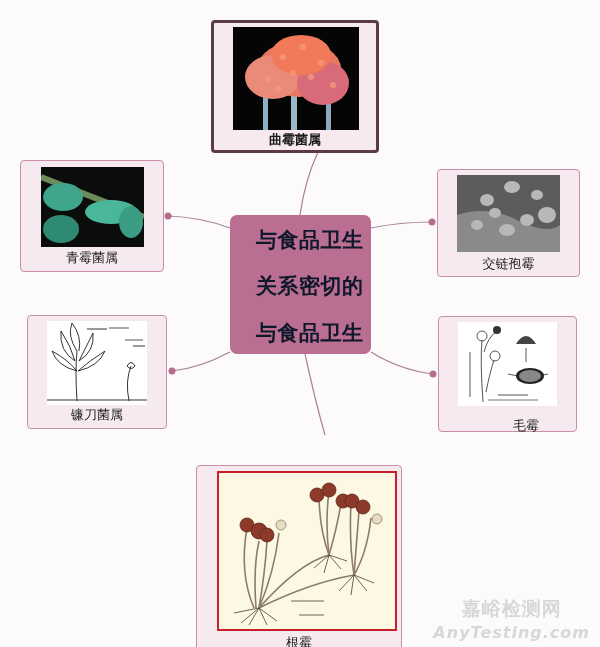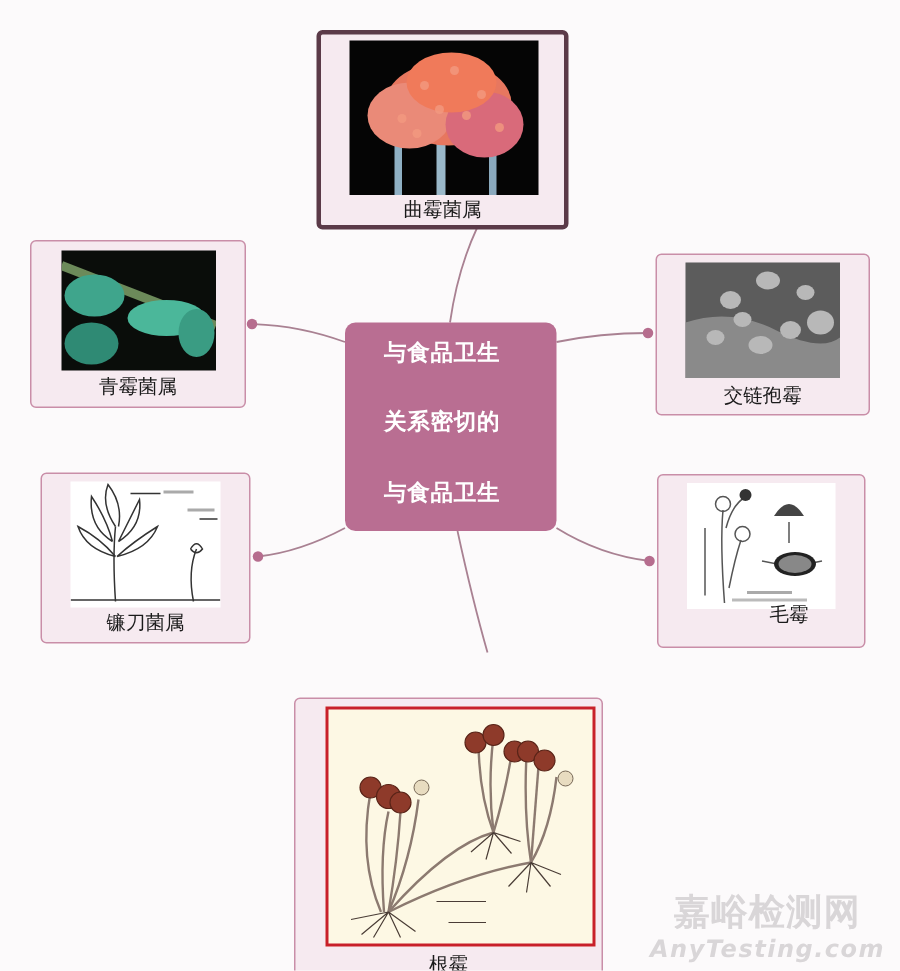--- a/index.html
+++ b/index.html
@@ -32,29 +32,29 @@
       color: #1a1a1a;
     }
     .center {
       position: absolute;
       left: 230px; top: 215px; width: 141px; height: 139px;
       background: #b96e92;
       border-radius: 7px;
     }
     .center .line {
       position: absolute; left: 26px;
-      color: #ffffff;
-      font-size: 15px; font-weight: bold;
+      color: #0f172a;
+      font-size: 21px; font-weight: bold;
       letter-spacing: 0.5px;
     }
     .watermark {
       position: absolute; right: 10px; bottom: 4px; text-align: center;
       color: #d9d6d8;
     }
-    .watermark .cn { font-size: 24px; font-weight: bold; letter-spacing: 1px; line-height: 30px; }
+    .watermark .cn { font-size: 19px; font-weight: bold; letter-spacing: 1px; line-height: 30px; }
     .watermark .en { font-size: 16px; font-style: italic; font-weight: bold; letter-spacing: 1px; line-height: 20px; }
   </style>
 </head>
 <body>
 
 <div class="canvas">
 
   <svg class="connectors" viewBox="0 0 600 647">
     <g fill="none" stroke="#a98192" stroke-width="1.2">
       <path d="M300 215 Q305 180 318 152"></path>
@@ -65,21 +65,21 @@
       <path d="M305 354 Q315 400 325 435"></path>
     </g>
     <g fill="#b66d8e">
       <circle cx="168" cy="216" r="3.5"></circle>
       <circle cx="432" cy="222" r="3.5"></circle>
       <circle cx="172" cy="371" r="3.5"></circle>
       <circle cx="433" cy="374" r="3.5"></circle>
     </g>
   </svg>
 
-  <div class="node selected" style="left:211px; top:20px; width:168px; height:133px;">
+  <div class="node selected" style="left:211px; top:20px; width:168px; height:133px;font-weight:bold;">
     <div class="pic" style="left:19px; top:4px; width:126px; height:103px; background:#050505;">
       <svg width="126" height="103" viewBox="0 0 126 103">
         <rect x="30" y="60" width="5" height="43" fill="#8fb0c4"></rect>
         <rect x="58" y="55" width="6" height="48" fill="#9ab8c9"></rect>
         <rect x="93" y="65" width="5" height="38" fill="#8aa9bd"></rect>
         <g fill="#e7775f">
           <ellipse cx="66" cy="42" rx="42" ry="28"></ellipse>
           <ellipse cx="40" cy="50" rx="28" ry="22" fill="#ea8a78"></ellipse>
           <ellipse cx="90" cy="56" rx="26" ry="22" fill="#d96a7a"></ellipse>
           <ellipse cx="68" cy="28" rx="30" ry="20" fill="#f07a5a"></ellipse>
@@ -173,21 +173,21 @@
           <path d="M50 52 L70 56 L90 52"></path>
         </g>
         <circle cx="39" cy="8" r="4" fill="#333"></circle>
         <path d="M58 22 Q68 6 78 22 Z" fill="#444"></path>
         <ellipse cx="72" cy="54" rx="14" ry="8" fill="#222"></ellipse>
         <ellipse cx="72" cy="54" rx="11" ry="6" fill="#888"></ellipse>
         <rect x="40" y="72" width="30" height="2" fill="#aaa"></rect>
         <rect x="30" y="77" width="50" height="2" fill="#bbb"></rect>
       </svg>
     </div>
-    <div class="label" style="top:84px;margin-left:37px;">毛霉</div>
+    <div class="label" style="top:100px;margin-left:37px;">毛霉</div>
   </div>
 
   <div class="node" style="left:196px; top:435px; width:206px; height:191px;margin-top:30px;">
     <div class="pic" style="left:20px; top:5px; width:180px; height:160px; background:#fdf8e4; border:2px solid #c8202a; box-sizing:border-box;">
       <svg width="176" height="156" viewBox="0 0 176 156">
         <g fill="none" stroke="#8c7a70" stroke-width="1.6">
           <path d="M35 135 Q20 100 28 55"></path>
           <path d="M37 135 Q34 95 40 68"></path>
           <path d="M40 135 Q46 100 48 68"></path>
           <path d="M40 135 Q55 100 60 60"></path>

